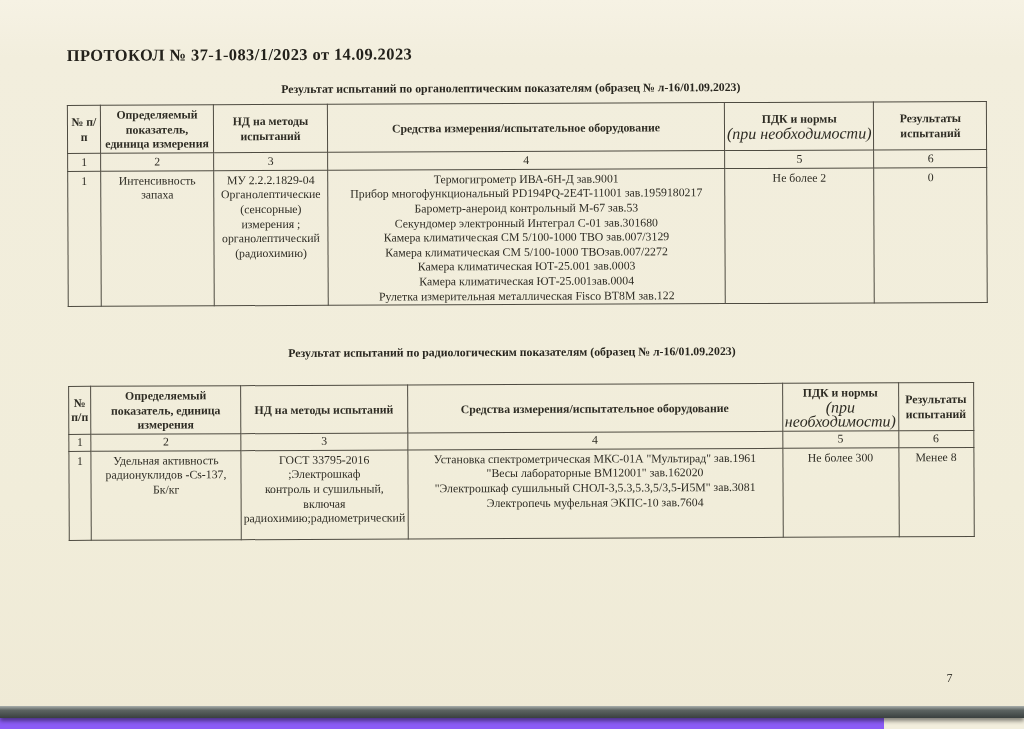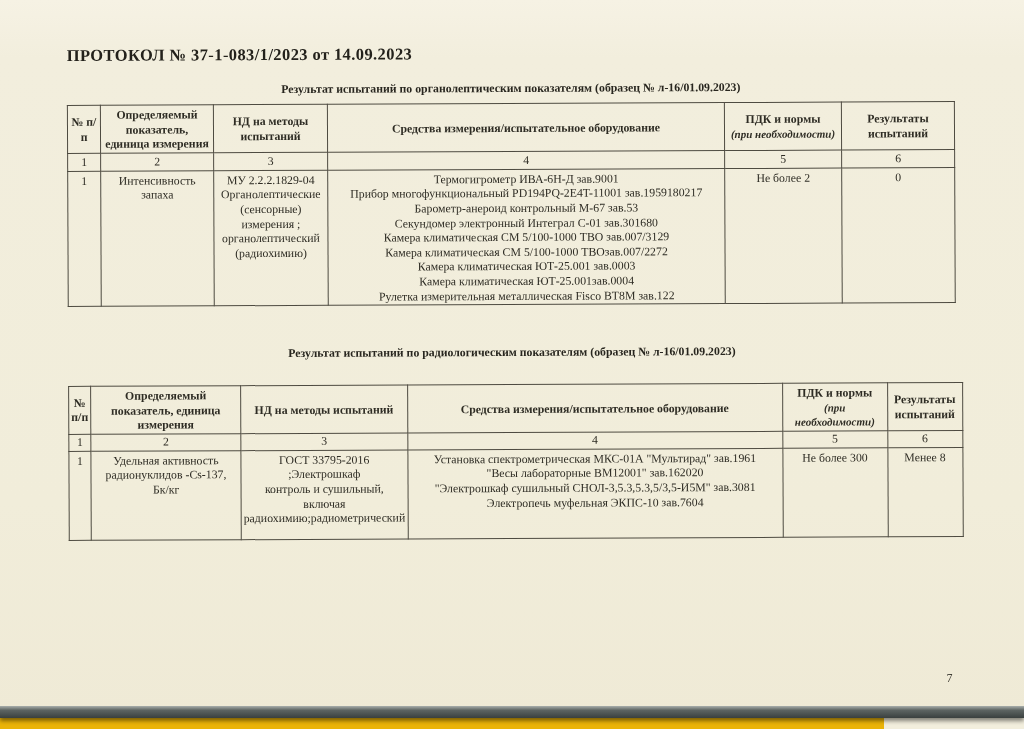--- a/index.html
+++ b/index.html
@@ -1,21 +1,21 @@
 <!DOCTYPE html>
 <html><head>
 <meta charset="utf-8">
 <style>
   html,body{margin:0;padding:0;}
   body{
     width:1024px;height:729px;overflow:hidden;
     font-family:"Liberation Serif","DejaVu Serif",serif;
     background:#f2eedd;
   }
-  .scan{position:relative;width:884px;height:729px;background:#eab308;}
+  .scan{position:relative;width:884px;height:729px;background:#8b5cf6;}
   .paper{
     position:absolute;left:0;top:0;width:1024px;height:718px;
     background:linear-gradient(180deg,#f6f2e4 0%,#f2eedd 8%,#f1edda 70%,#efead6 100%);
     box-shadow:0 3px 4px rgba(0,0,0,.45);
   }
   .scanner-edge{
     position:absolute;left:0;bottom:0;width:1024px;height:12px;
     background:linear-gradient(180deg,#a9afac 0%,#5d6462 35%,#3a403f 100%);
   }
   .content{
@@ -45,21 +45,21 @@
   }
   .t th{font-weight:bold;vertical-align:middle;padding-top:2px;}
   .t1 tr.hdr{height:44px;}
   .t2 tr.hdr{height:46px;}
   .t1 tr.nums{height:18px;}
   .t2 tr.nums{height:17px;}
   tr.nums td{vertical-align:middle;padding:0 2px;}
   .t1 tr.data{height:134px;}
   .t2 tr.data{height:89px;}
   tr.data td{vertical-align:top;padding-top:2px;}
-  .pdk-note{font-weight:bold;font-style:italic;font-size:11px;}
+  .pdk-note{font-weight:normal;font-style:italic;font-size:16px;}
   .t1 .pdk-note{white-space:nowrap;}
   .lines div{overflow-wrap:break-word;}
   .page-num{
     position:absolute;left:936px;top:673px;width:24px;text-align:center;
     font-size:12px;color:#33312a;
   }
 </style>
 </head>
 <body>
 

